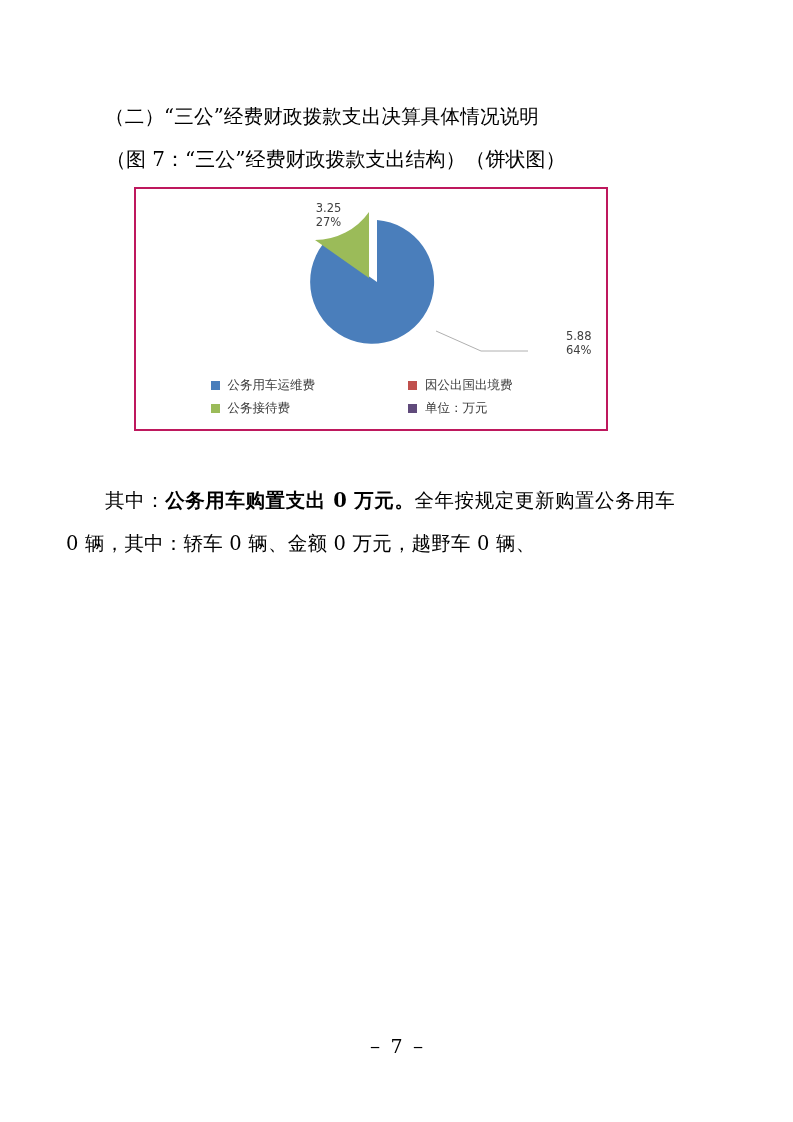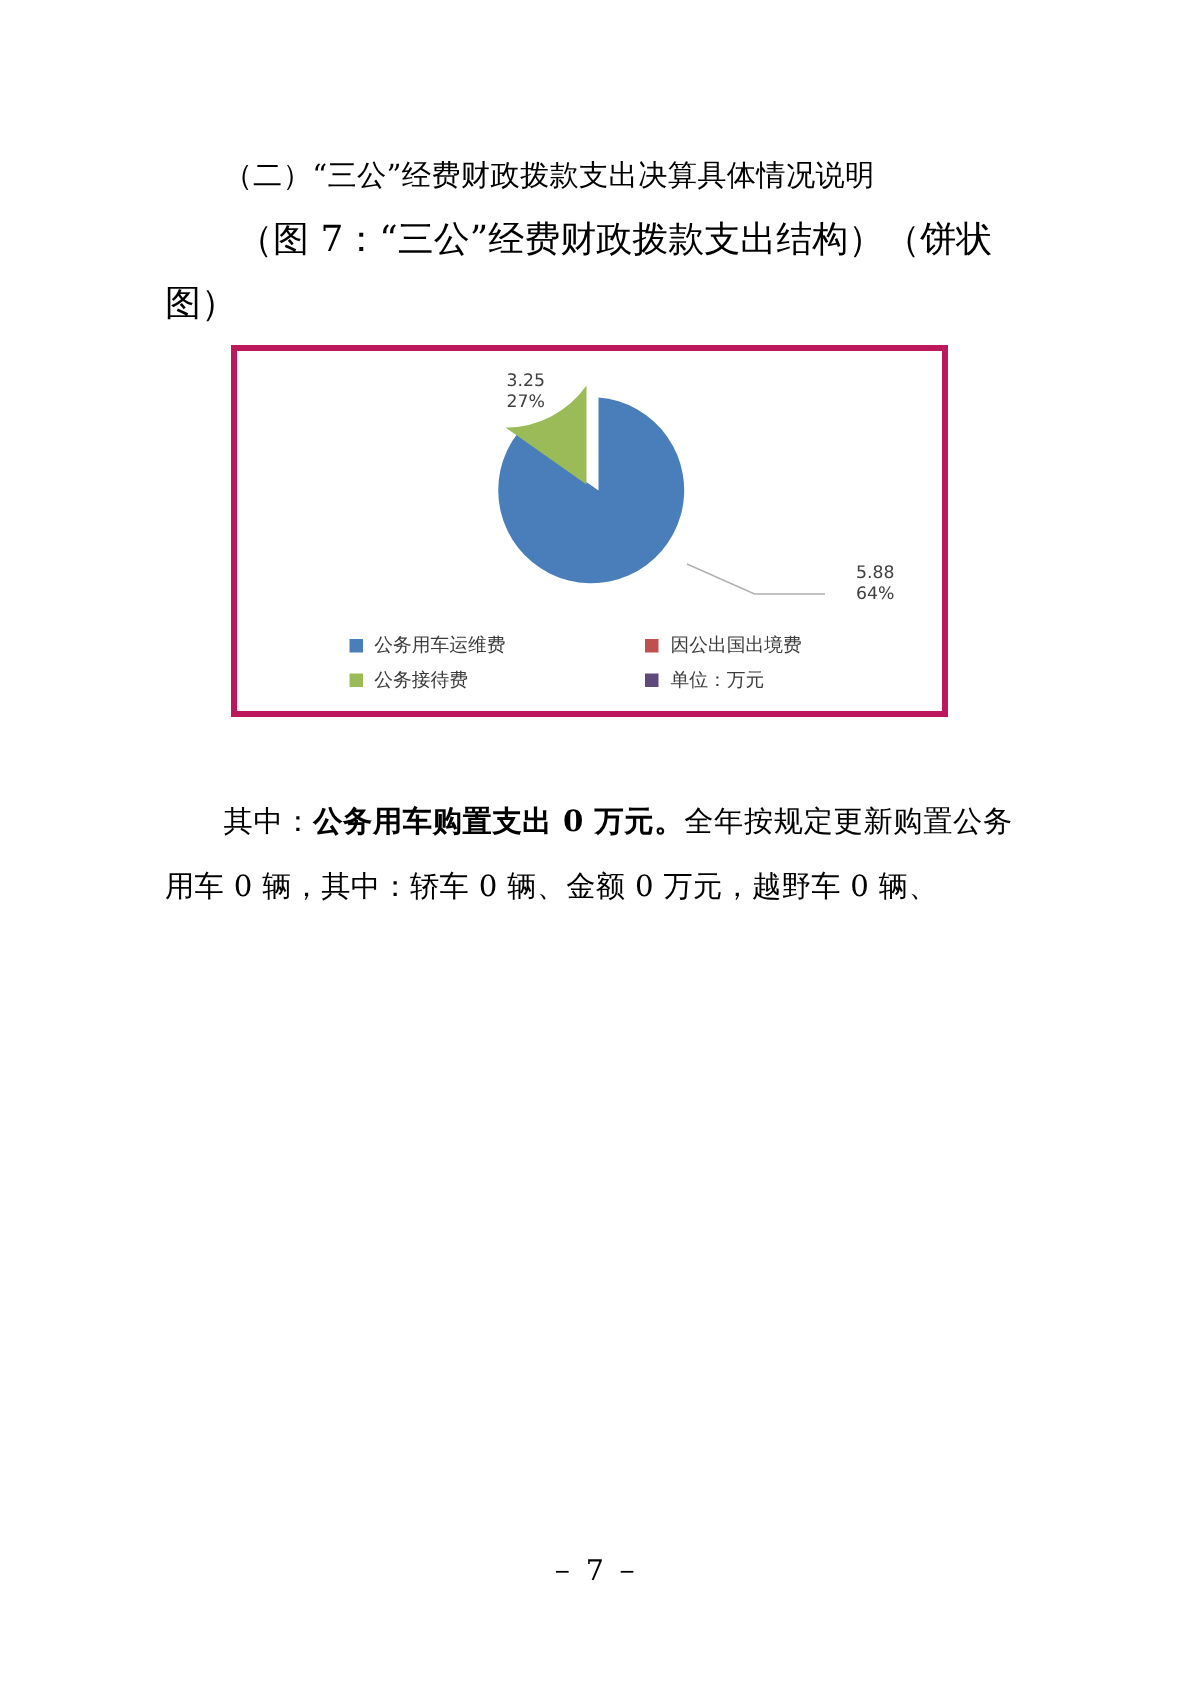--- a/index.html
+++ b/index.html
@@ -14,44 +14,44 @@
     font-family: "DejaVu Serif", "Liberation Serif", serif;
     color: #000000;
     overflow: hidden;
   }
   .page {
     position: absolute;
     left: 0; top: 0;
     width: 793px;
     height: 1122px;
     box-sizing: border-box;
-    padding: 95px 118px 40px 110px;
+    padding: 95px 118px 40px 66px;
   }
   .para {
     font-size: 19.5px;
     line-height: 43px;
     text-align: justify;
     text-justify: inter-ideograph;
     margin: 0 0 0 0;
     letter-spacing: 0.2px;
   }
   .indent2 { text-indent: 2em; }
   .bold { font-weight: bold; }
   .caption {
-    font-size: 24px;
+    font-size: 20px;
     line-height: 43px;
     text-indent: 2em;
     margin: 0;
   }
   
   .chart-box {
     margin: 6px auto 0 auto;
     width: 470px;
     height: 240px;
-    border: 4px solid #be185d;
+    border: 2px solid #be185d;
     position: relative;
     background: #ffffff;
   }
   .chart-plot {
     position: absolute;
     left: 0; top: 0;
     width: 470px;
     height: 185px;
   }
   .legend {
@@ -80,21 +80,21 @@
   }
   .dlabel {
     position: absolute;
     font-family: "DejaVu Sans", "Liberation Sans", sans-serif;
     font-size: 11.5px;
     color: #404040;
     line-height: 14px;
     text-align: center;
     white-space: pre-line;
   }
-  .dlabel.right { text-align: center; }
+  .dlabel.right { text-align: right; }
   .footer {
     position: absolute;
     left: 0;
     bottom: 62px;
     width: 793px;
     text-align: center;
     font-size: 19px;
     font-family: "DejaVu Serif", "Liberation Serif", serif;
   }
   .spacer-sm { height: 14px; }

